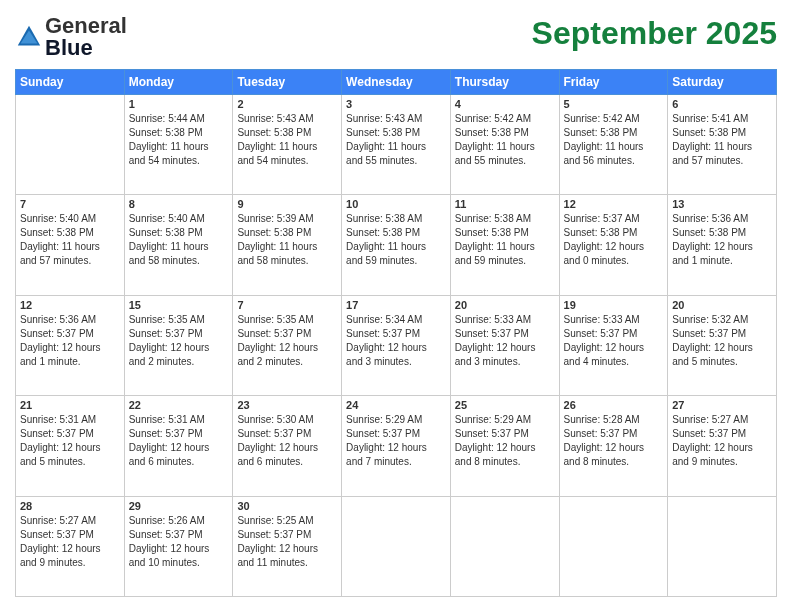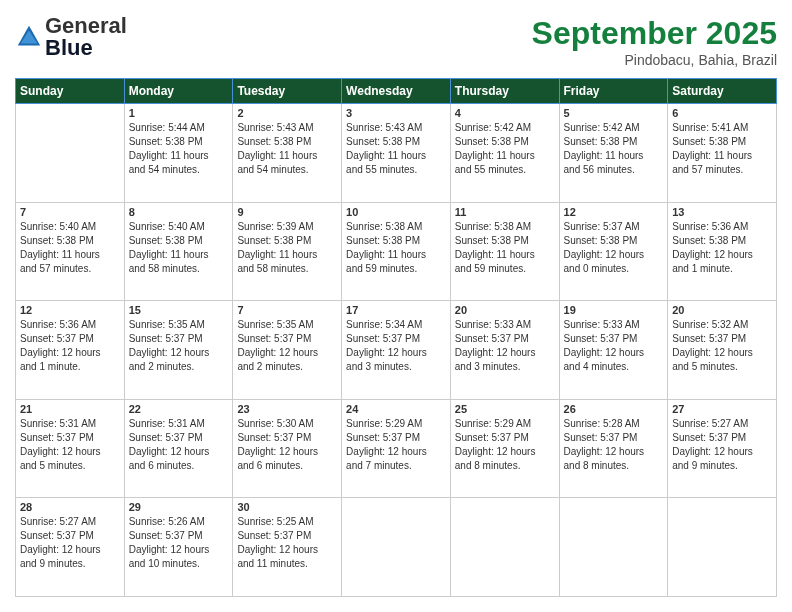--- a/index.html
+++ b/index.html
@@ -52,21 +52,21 @@
       color: #555;
     }
     .calendar {
       flex: 1;
       border: 1px solid #ccc;
       border-collapse: collapse;
       width: 100%;
       table-layout: fixed;
     }
     .calendar th {
-      background-color: #14532d;
+      background-color: #3b82f6;
       color: #fff;
       font-size: 12px;
       font-weight: bold;
       padding: 5px 4px;
       text-align: left;
       border: 1px solid #4a90d9;
     }
     .calendar td {
       border: 1px solid #ccc;
       vertical-align: top;
@@ -106,21 +106,20 @@
         <polygon points="15,3 27,24 3,24" fill="#1a6ab1"></polygon>
         <polygon points="15,8 24,22 6,22" fill="#5aabee" opacity="0.6"></polygon>
       </svg>
       <div class="logo-text">
         <span>General</span><br>
         <span class="blue">Blue</span>
       </div>
     </div>
     <div class="title-area">
       <div class="month-title">September 2025</div>
-      <div class="location">Pindobacu, Bahia, Brazil</div>
     </div>
   </div>
 
   <table class="calendar">
     <thead>
       <tr>
         <th>Sunday</th>
         <th>Monday</th>
         <th>Tuesday</th>
         <th>Wednesday</th>

